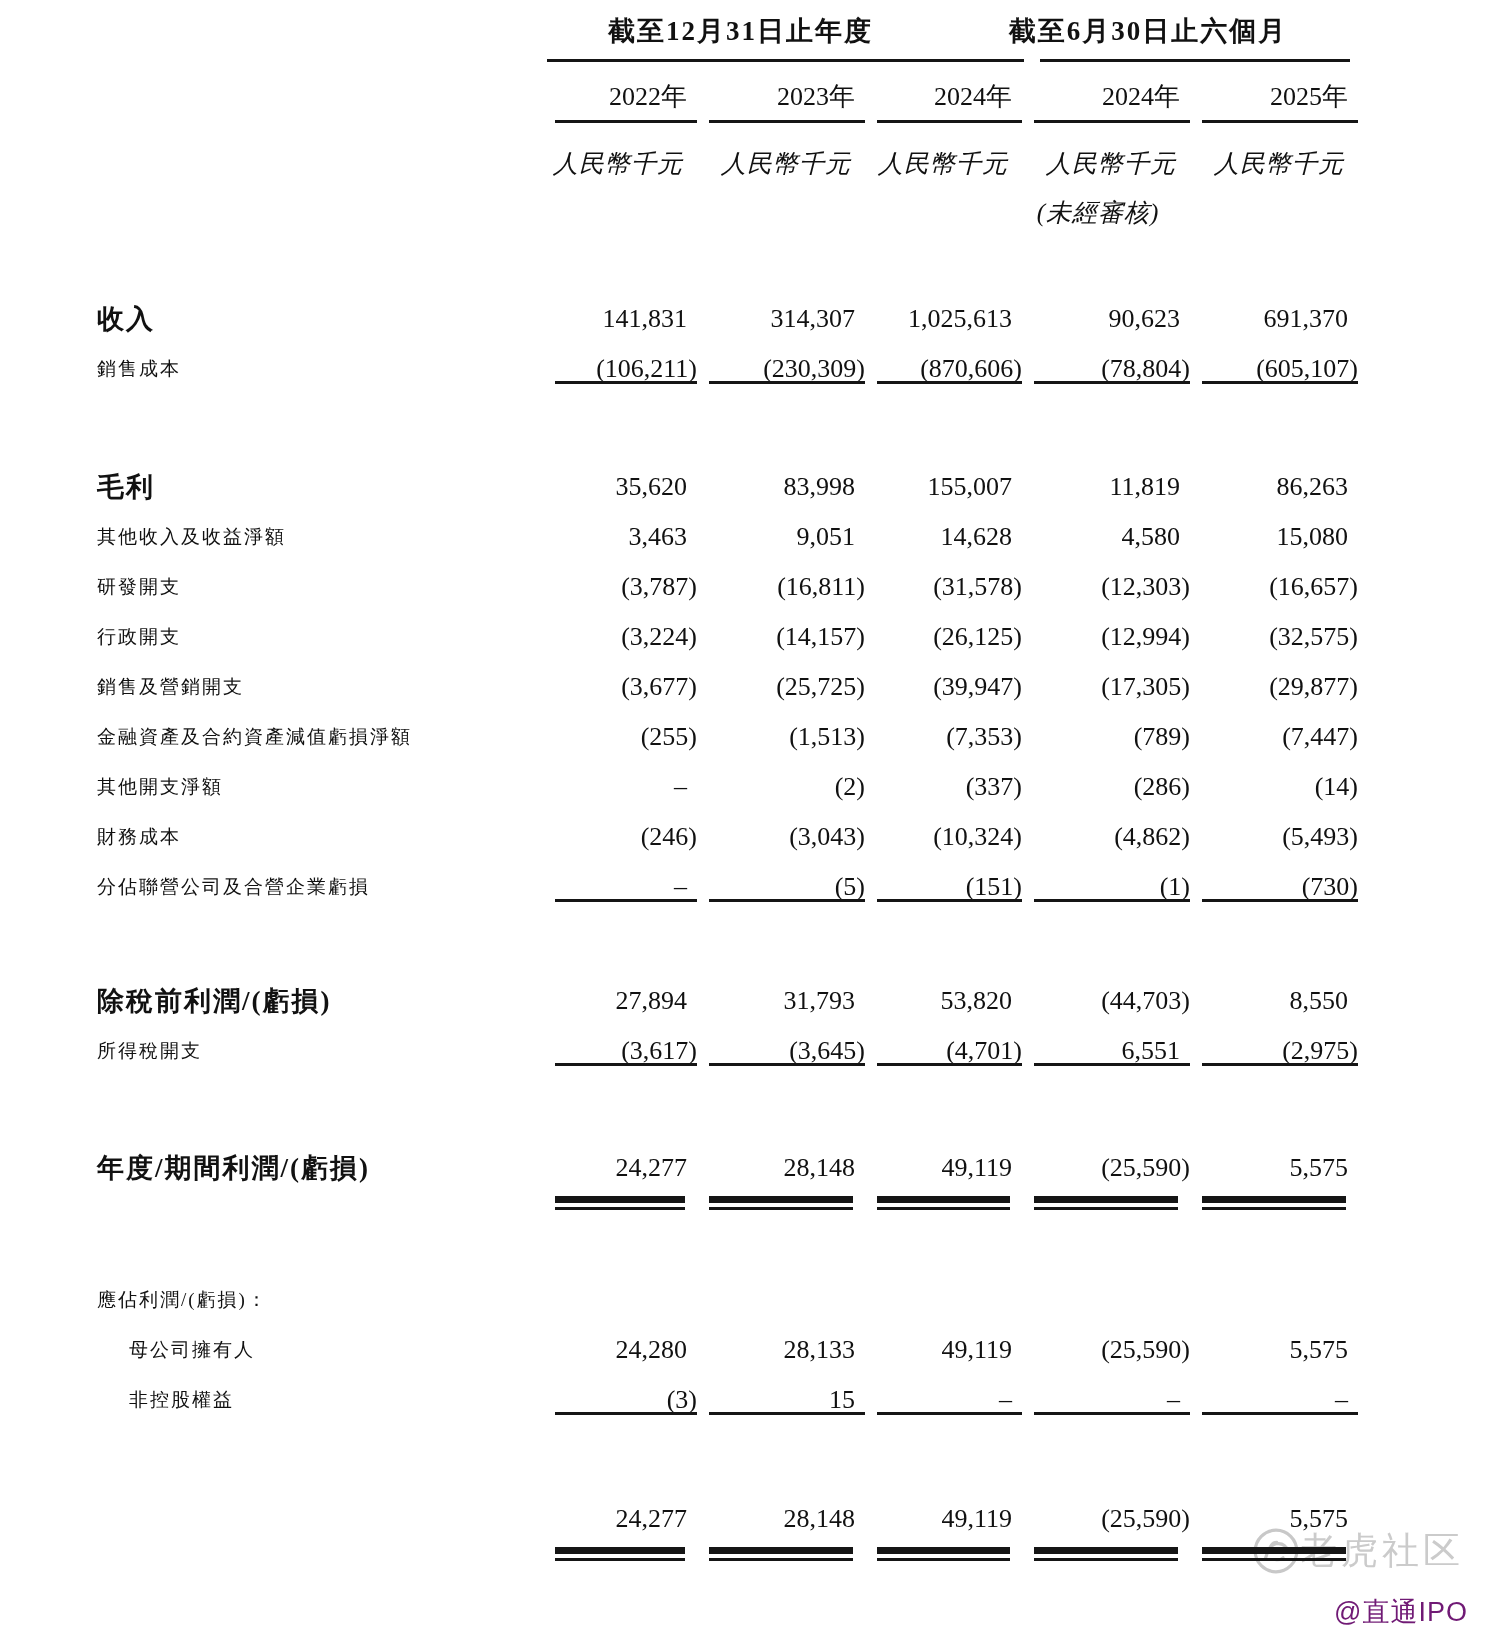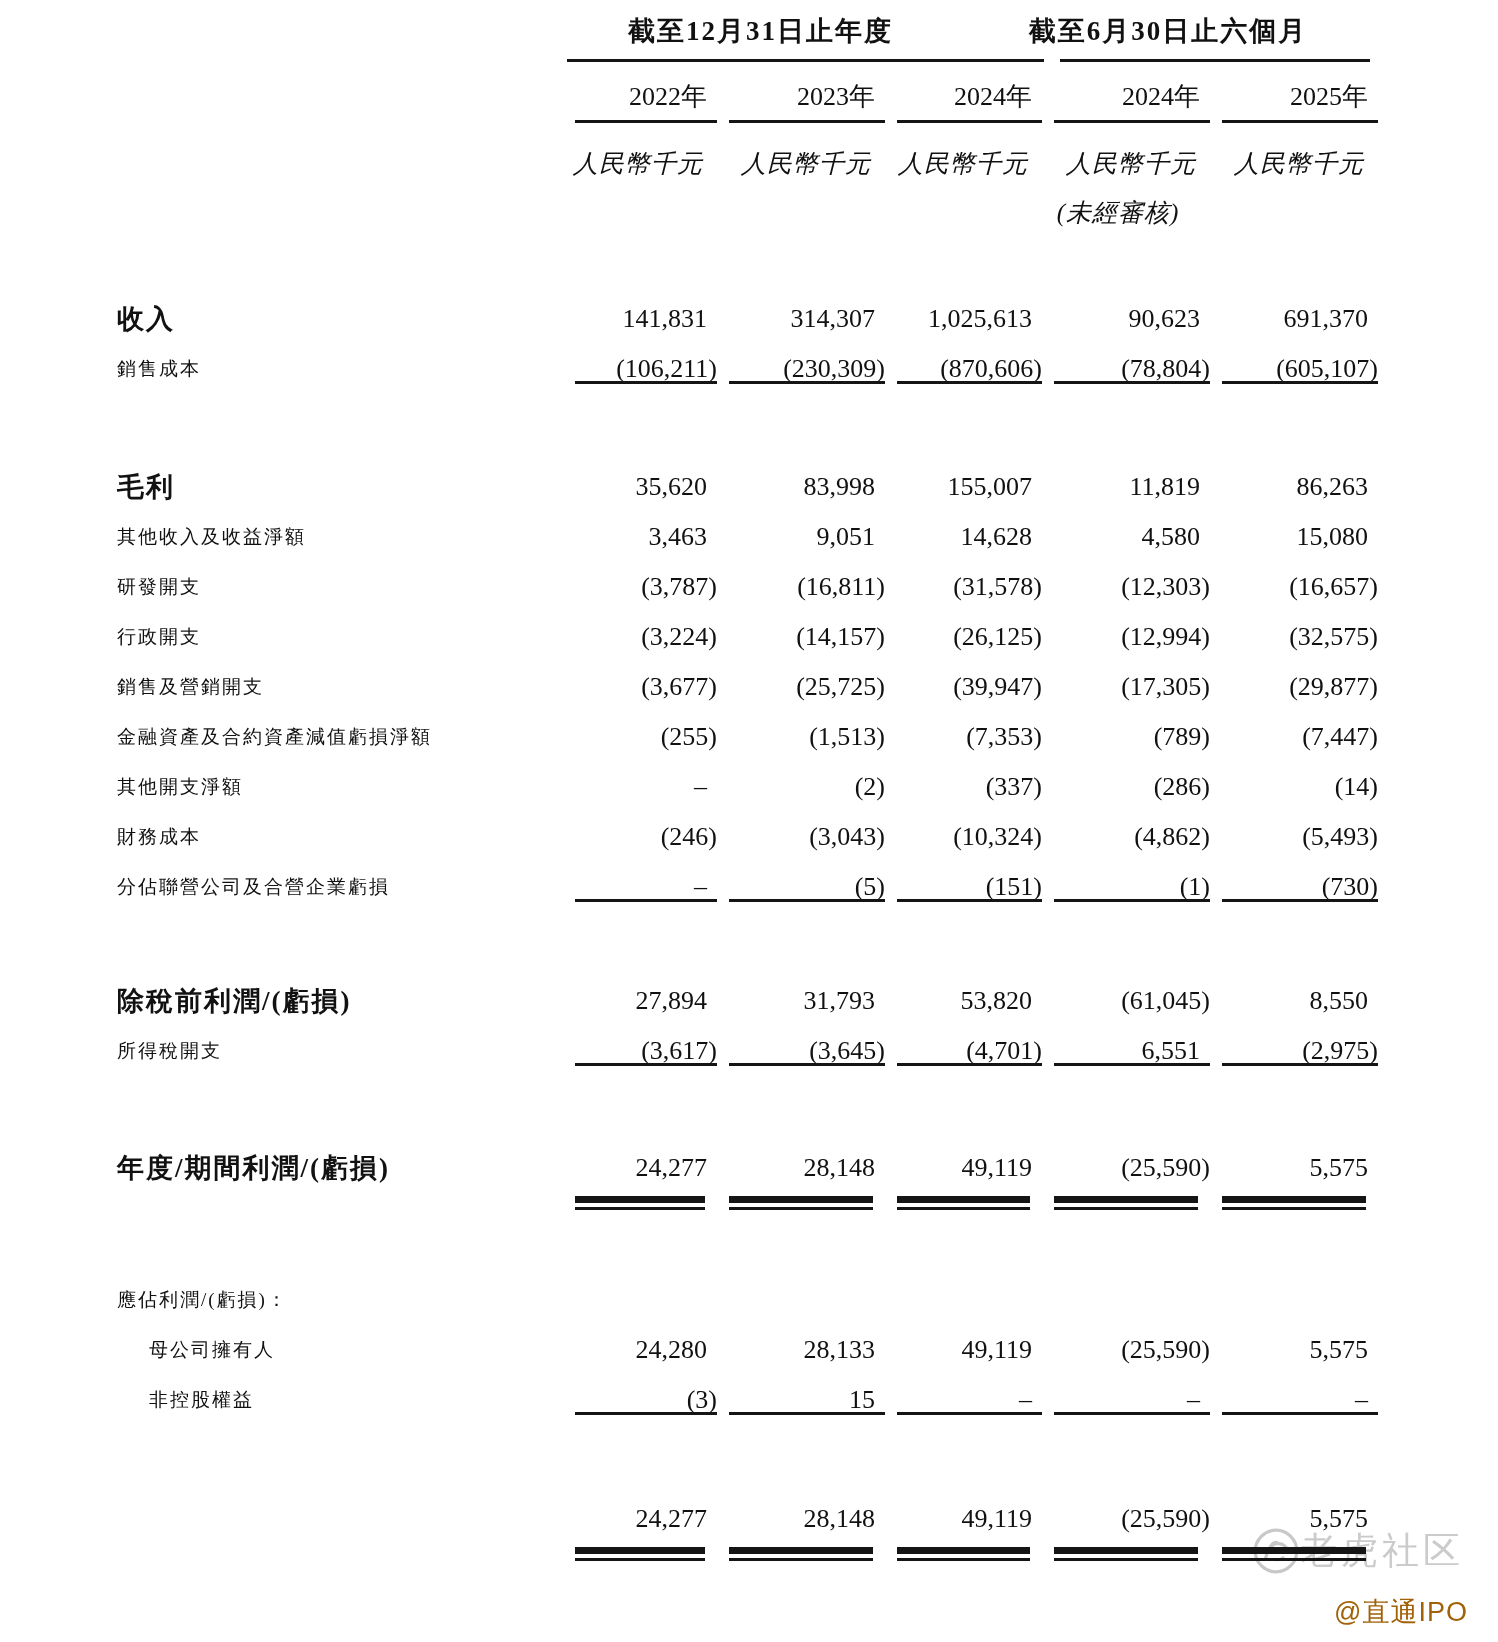--- a/index.html
+++ b/index.html
@@ -1,21 +1,21 @@
 <!DOCTYPE html>
 <html><head>
 <meta charset="utf-8">
 <style>
   html,body{margin:0;padding:0;background:#ffffff;}
   .page{
     position:relative;width:1498px;height:1642px;background:#ffffff;
     color:#111;font-family:"Liberation Serif","DejaVu Serif",serif;
     overflow:hidden;
   }
-  .sheet{position:relative;z-index:1;padding-left:20px;}
+  .sheet{position:relative;z-index:1;}
   .row{display:grid;grid-template-columns:545px 154px 168px 157px 168px 168px;align-items:center;}
   .cell{position:relative;}
   .cell.label{font-size:19px;letter-spacing:2px;padding-left:97px;white-space:nowrap;}
   .cell.num{font-size:26px;text-align:right;padding-right:12px;white-space:nowrap;}
   .val.neg{margin-right:-10px;}
   .emph .cell.label{font-weight:700;font-size:27px;}
   .indent .cell.label{padding-left:129px;}
 
   
   .row.groups{grid-template-columns:545px 479px 336px;height:62px;}
@@ -40,21 +40,21 @@
   .row.rule-s .cell.num::after{content:"";position:absolute;left:10px;right:2px;bottom:0;border-bottom:3px solid #151515;}
   .row.dblrow{height:17px;align-items:start;}
   .dblrow .bar{margin:3px 2px 0 10px;height:4px;border-top:7px solid #151515;border-bottom:3px solid #151515;}
   .sp{width:100%;}
 
   
   .watermark{position:absolute;z-index:0;left:0;top:0;width:100%;height:100%;
     font-family:"Liberation Sans","DejaVu Sans",sans-serif;pointer-events:none;}
   .wm1{position:absolute;left:1252px;top:1526px;display:flex;align-items:center;gap:0;color:#cbcbcb;}
   .wm1 .wm-text{font-size:37px;letter-spacing:4px;white-space:nowrap;}
-  .wm2{position:absolute;right:30px;top:1594px;font-size:27px;letter-spacing:1px;color:#a16207;white-space:nowrap;}
+  .wm2{position:absolute;right:30px;top:1594px;font-size:27px;letter-spacing:1px;color:#701a75;white-space:nowrap;}
 </style>
 </head>
 <body>
 
 <div class="page">
 
   <div class="watermark">
     <div class="wm1">
       <svg width="48" height="48" viewBox="0 0 60 60">
         <circle cx="30" cy="30" r="26" fill="none" stroke="#c8c8c8" stroke-width="4"></circle>
@@ -197,21 +197,21 @@
           <div class="cell num"><span class="val neg">(151)</span></div>
           <div class="cell num"><span class="val neg">(1)</span></div>
           <div class="cell num"><span class="val neg">(730)</span></div>
         </div>
         <div class="sp" style="height: 64px;"></div>
         <div class="row body emph">
           <div class="cell label">除稅前利潤/(虧損)</div>
           <div class="cell num"><span class="val">27,894</span></div>
           <div class="cell num"><span class="val">31,793</span></div>
           <div class="cell num"><span class="val">53,820</span></div>
-          <div class="cell num"><span class="val neg">(61,045)</span></div>
+          <div class="cell num"><span class="val neg">(44,703)</span></div>
           <div class="cell num"><span class="val">8,550</span></div>
         </div>
         <div class="row body rule-s">
           <div class="cell label">所得稅開支</div>
           <div class="cell num"><span class="val neg">(3,617)</span></div>
           <div class="cell num"><span class="val neg">(3,645)</span></div>
           <div class="cell num"><span class="val neg">(4,701)</span></div>
           <div class="cell num"><span class="val">6,551</span></div>
           <div class="cell num"><span class="val neg">(2,975)</span></div>
         </div>

